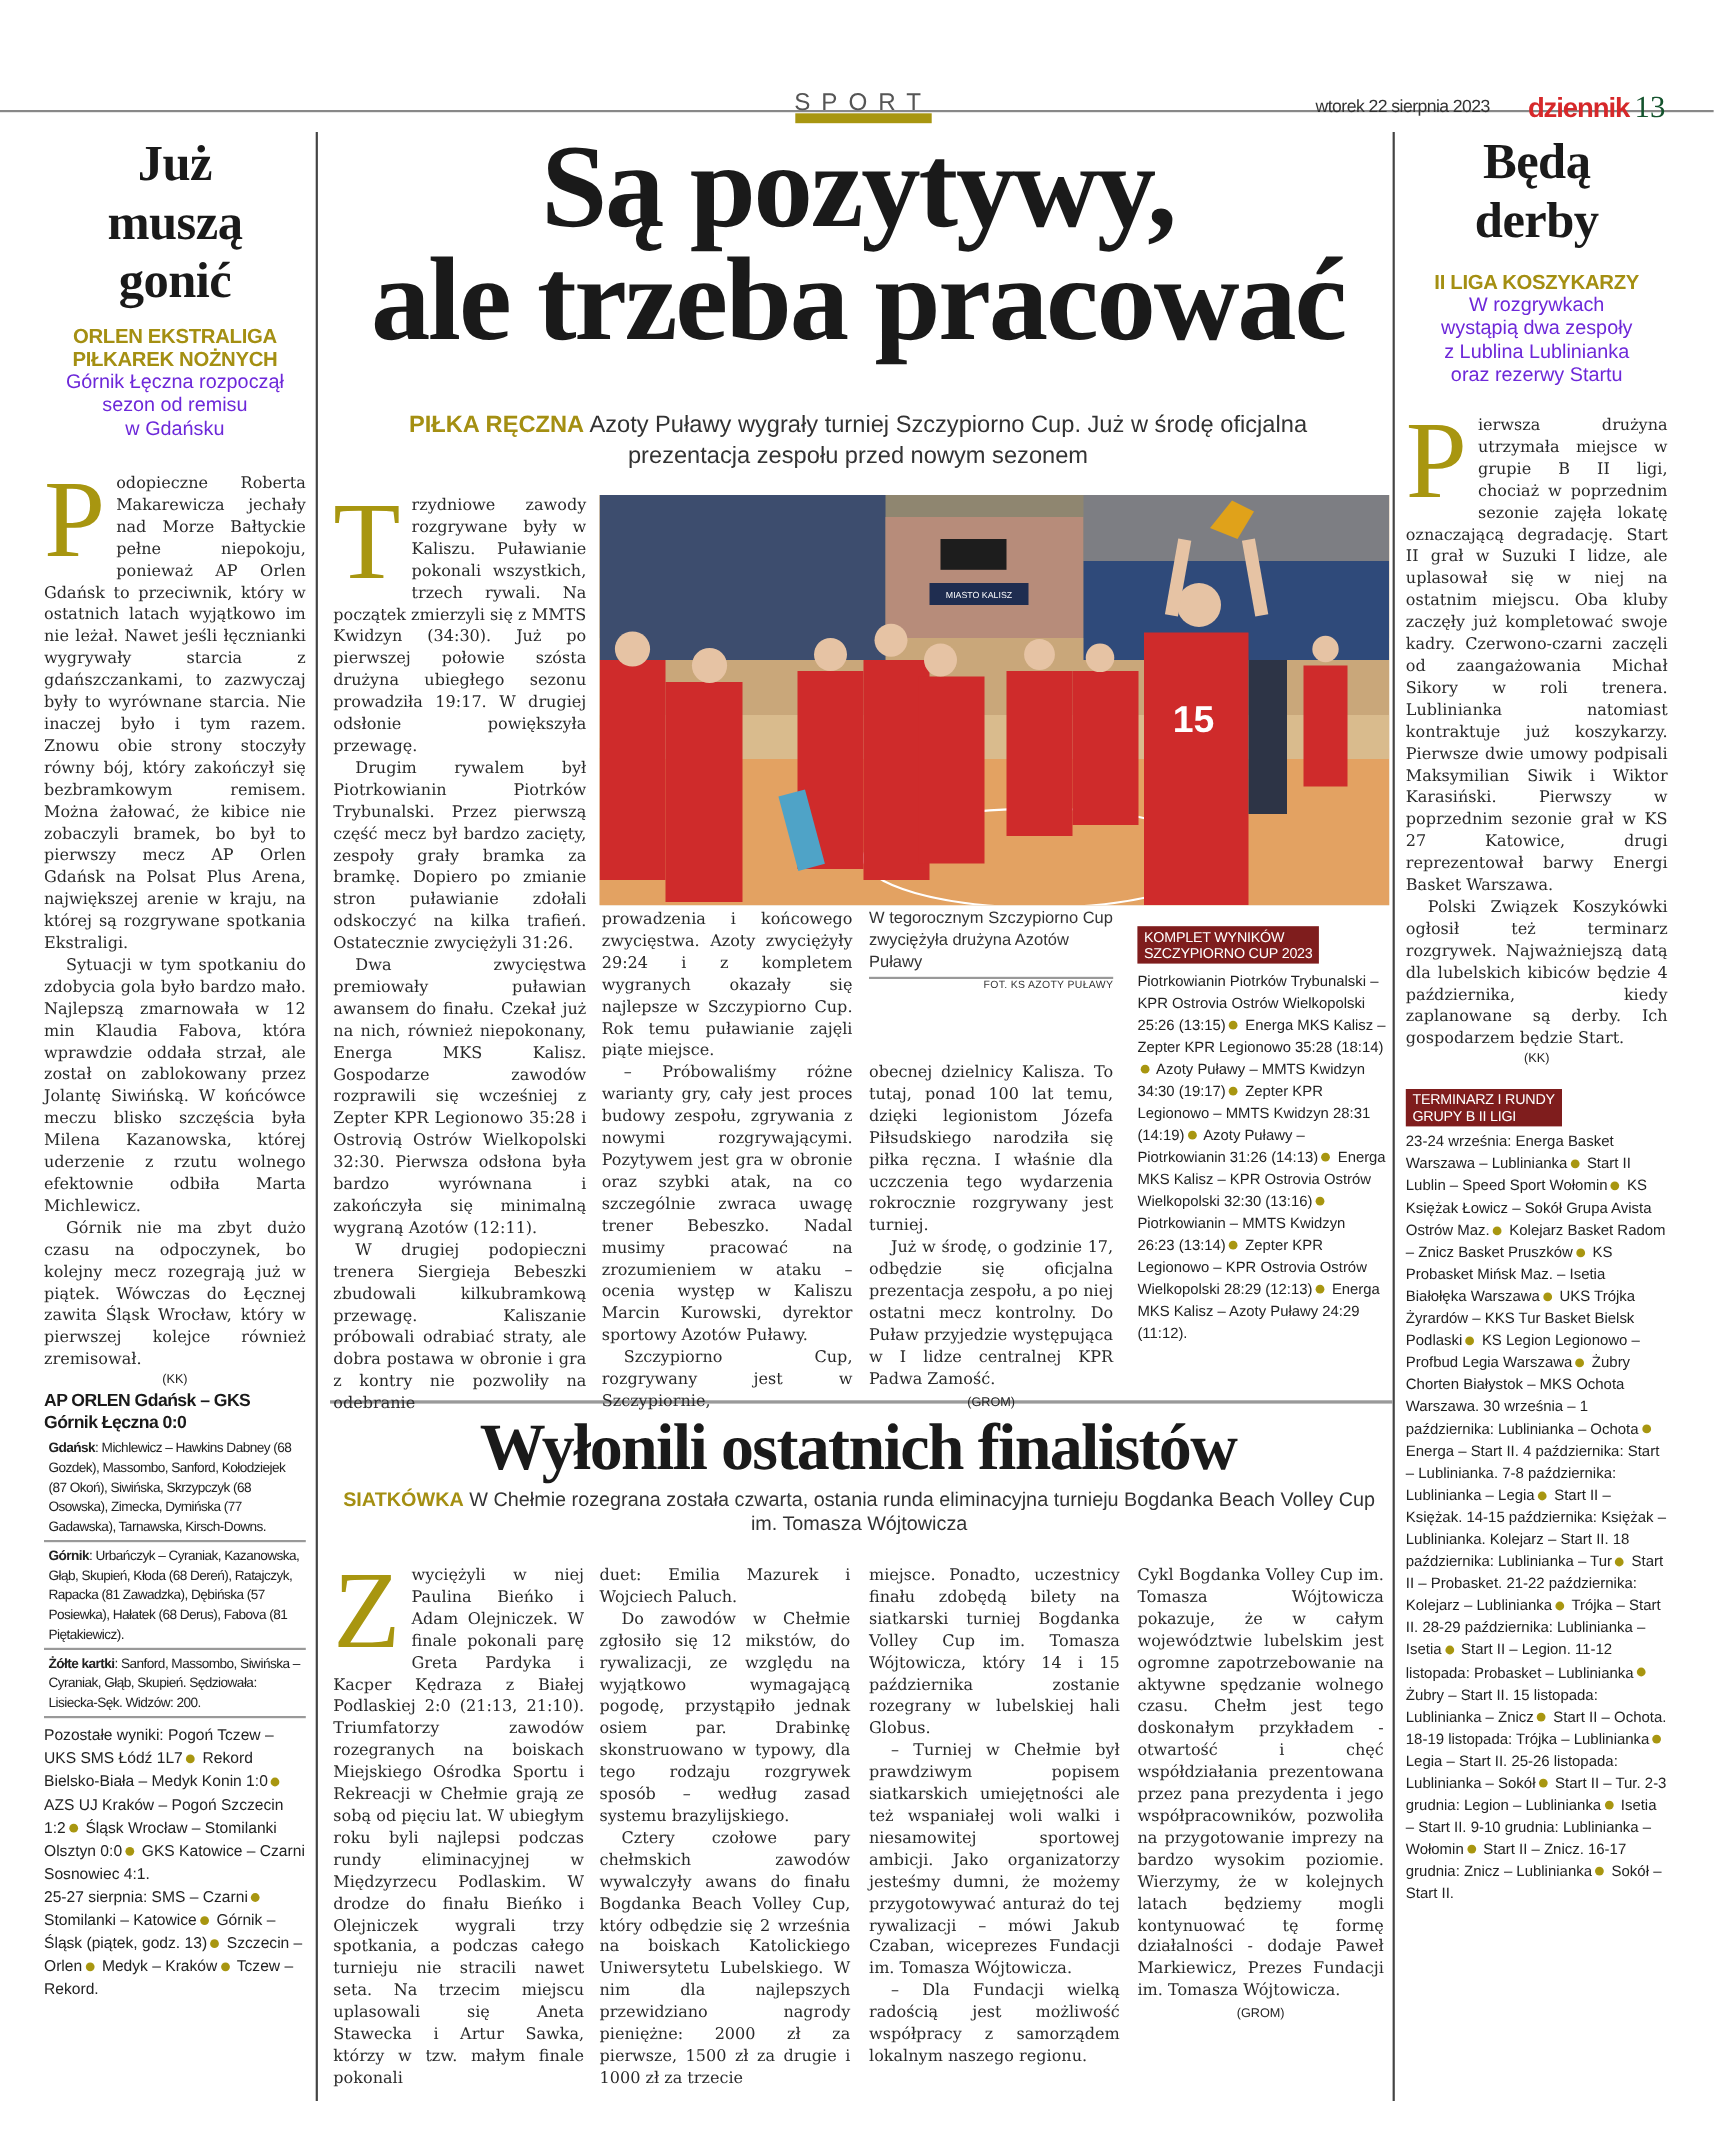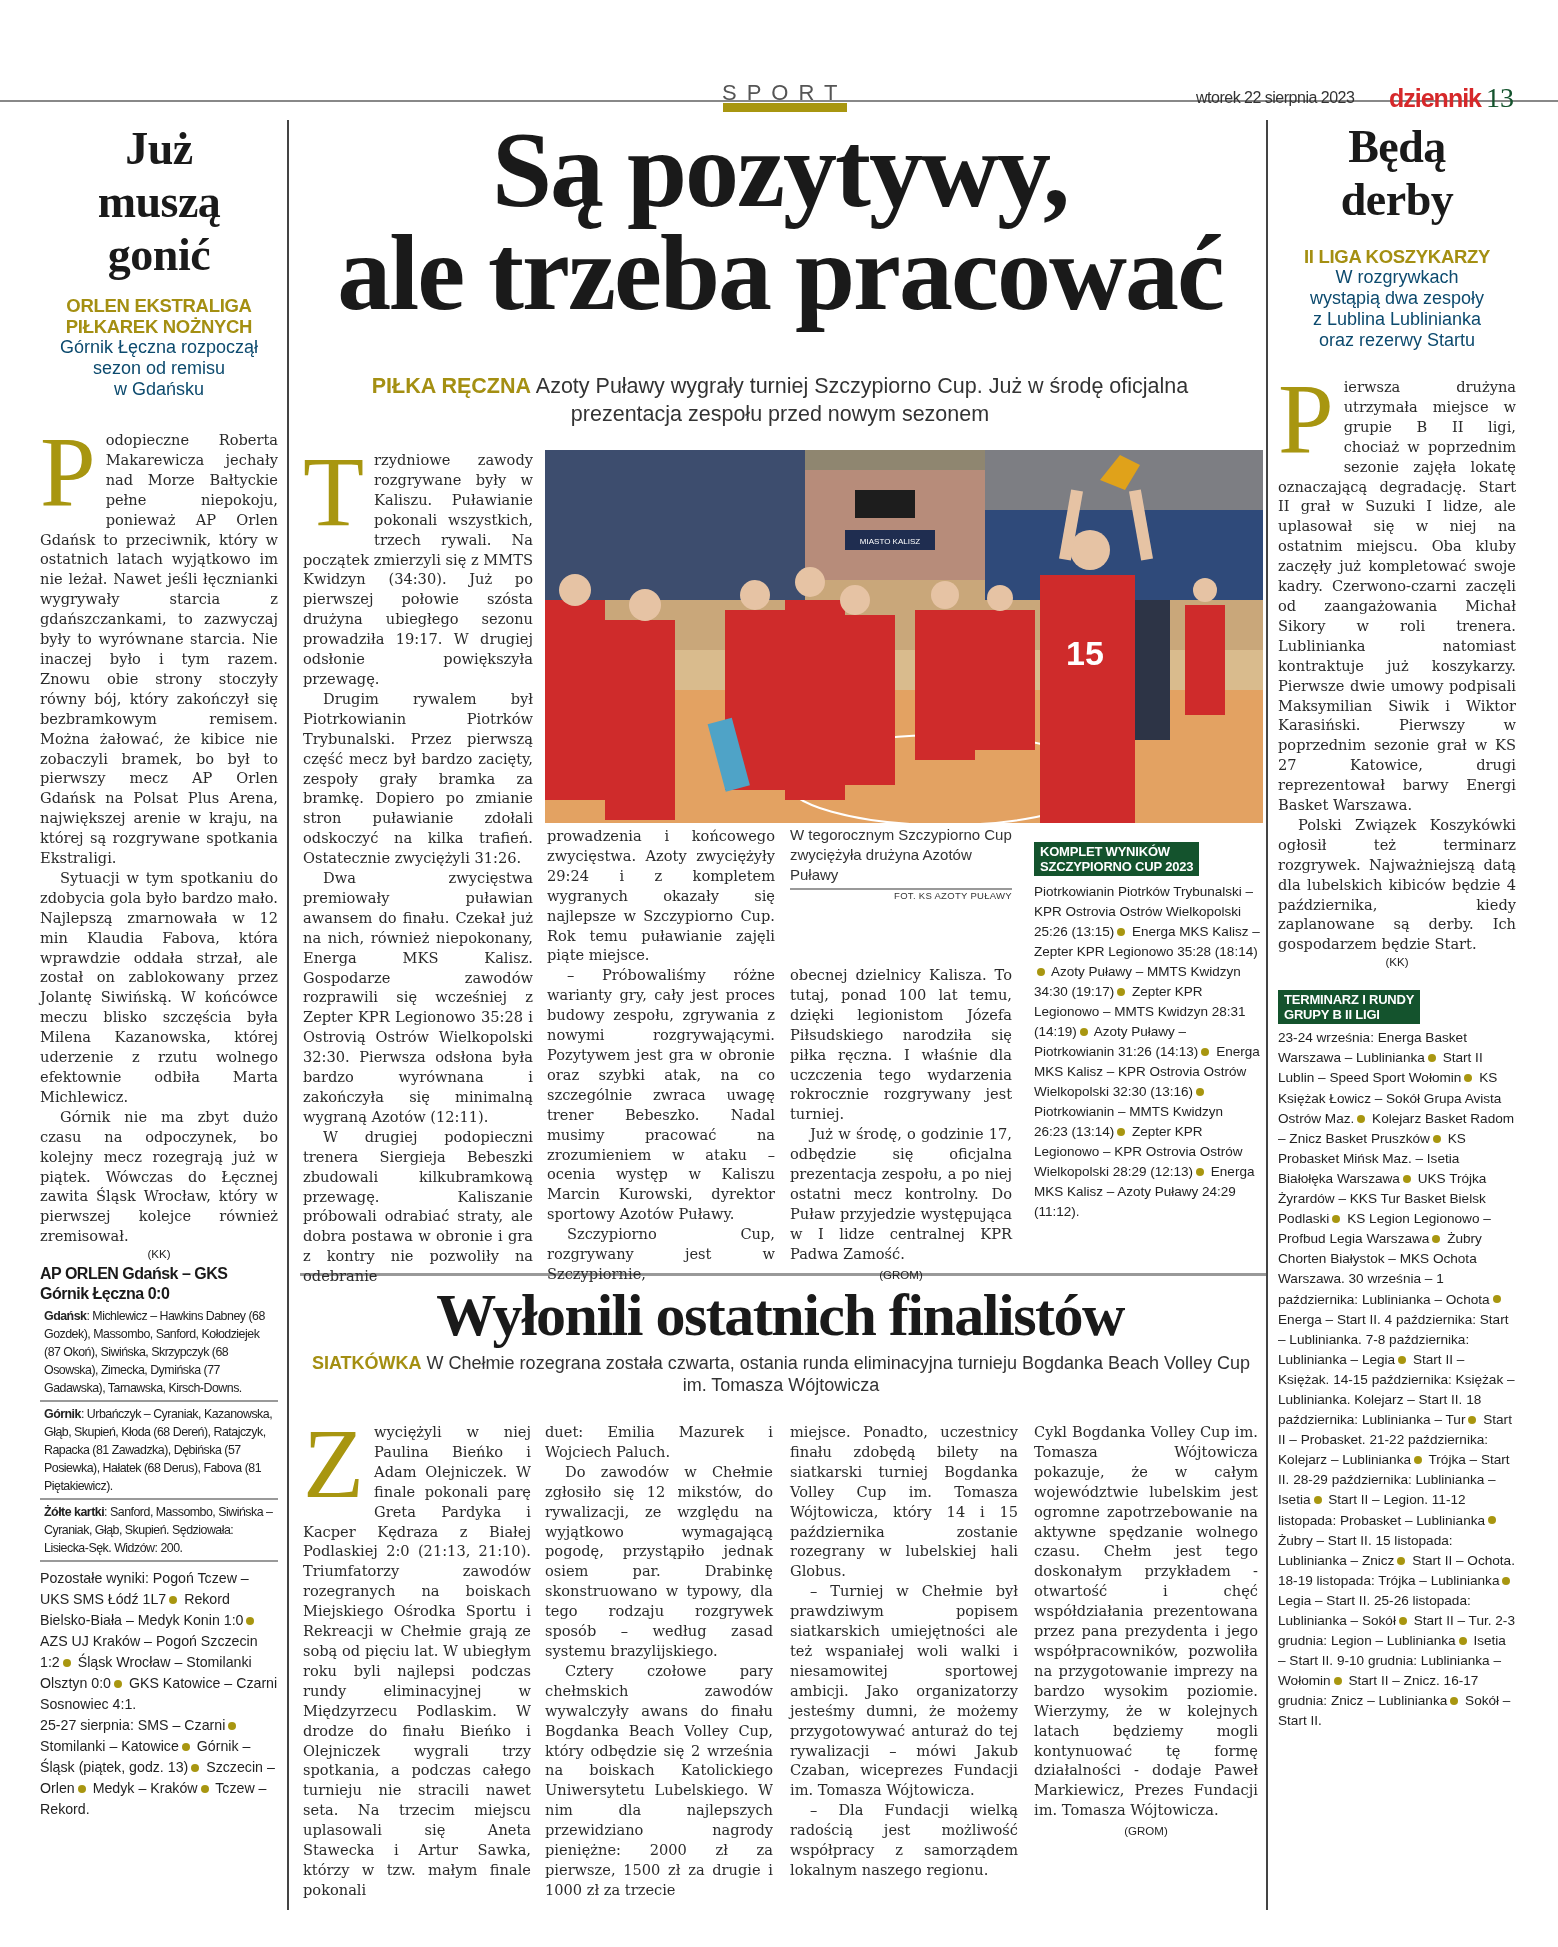--- a/index.html
+++ b/index.html
@@ -18,31 +18,31 @@
   .logo { position: absolute; left: 1389px; top: 84px; font-family: "Liberation Sans", sans-serif; font-weight: bold; font-size: 25px; color: #d6282a; letter-spacing: -1px; }
   .pageno { position: absolute; left: 1486px; top: 82px; font-family: "Liberation Serif", serif; font-size: 28px; color: #14532d; }
 
   
   .vrule { position: absolute; width: 1.5px; background: #444; }
   .hrule { position: absolute; height: 3px; background: #999; }
 
   
   .side-title { font-family: "Liberation Serif", serif; font-weight: bold; font-size: 46px; line-height: 53px; text-align: center; color: #1a1a1a; letter-spacing: -0.5px; }
   .kicker { font-family: "Liberation Sans", sans-serif; font-weight: bold; color: #a48f12; text-align: center; font-size: 18.5px; line-height: 21px; letter-spacing: -0.3px; }
-  .deck { font-family: "Liberation Sans", sans-serif; color: #0c4a6e; text-align: center; font-size: 18px; line-height: 21px; font-weight: 300; }
+  .deck { font-family: "Liberation Sans", sans-serif; color: #6d28d9; text-align: center; font-size: 18px; line-height: 21px; font-weight: 300; }
 
   .main-title { font-family: "Liberation Serif", serif; font-weight: bold; color: #1a1a1a; text-align: center; letter-spacing: -2px; }
 
   .body-text { font-family: "DejaVu Serif", serif; font-size: 14.6px; line-height: 19.9px; color: #2a2a2a; text-align: justify; hyphens: manual; }
   .body-text p { text-indent: 20px; }
   .body-text p.first { text-indent: 0; }
   .dropcap { float: left; font-family: "Liberation Serif", serif; color: #a89610; font-size: 100px; line-height: 76px; margin: 4px 10px 0 0; height: 80px; }
   .sig { font-family: "Liberation Sans", sans-serif; font-weight: normal; font-size: 11.5px; text-align: center; color: #222; margin-top: 2px; }
 
-  .box-head { display: inline-block; background: #14532d; color: #fff; font-family: "Liberation Sans", sans-serif; font-weight: bold; font-size: 13px; line-height: 15px; padding: 2px 6px; letter-spacing: -0.2px; }
+  .box-head { display: inline-block; background: #7f1d1d; color: #fff; font-family: "Liberation Sans", sans-serif; font-weight: normal; font-size: 13px; line-height: 15px; padding: 2px 6px; letter-spacing: -0.2px; }
   .box-text { font-family: "Liberation Sans", sans-serif; font-size: 13.7px; line-height: 20px; color: #222; font-weight: 500; }
   .box-text b { font-weight: 400; }
   .dot { display: inline-block; width: 8px; height: 8px; border-radius: 50%; background: #a89610; margin: 0 3px 1px 3px; vertical-align: middle; }
 
   .stats-title { font-family: "Liberation Sans", sans-serif; font-weight: bold; font-size: 16px; line-height: 20px; color: #1a1a1a; letter-spacing: -0.5px; }
   .stats-block { font-family: "Liberation Sans", sans-serif; font-size: 12.4px; line-height: 18px; color: #222; letter-spacing: -0.5px; padding: 3px 0 3px 4px; border-bottom: 2.5px solid #999; }
   .stats-block b { font-weight: bold; }
 
   .caption { font-family: "Liberation Sans", sans-serif; font-size: 15px; line-height: 20px; color: #333; font-weight: 300; }
   .credit { font-family: "Liberation Sans", sans-serif; font-size: 9.5px; color: #333; text-align: right; letter-spacing: 0.3px; }

